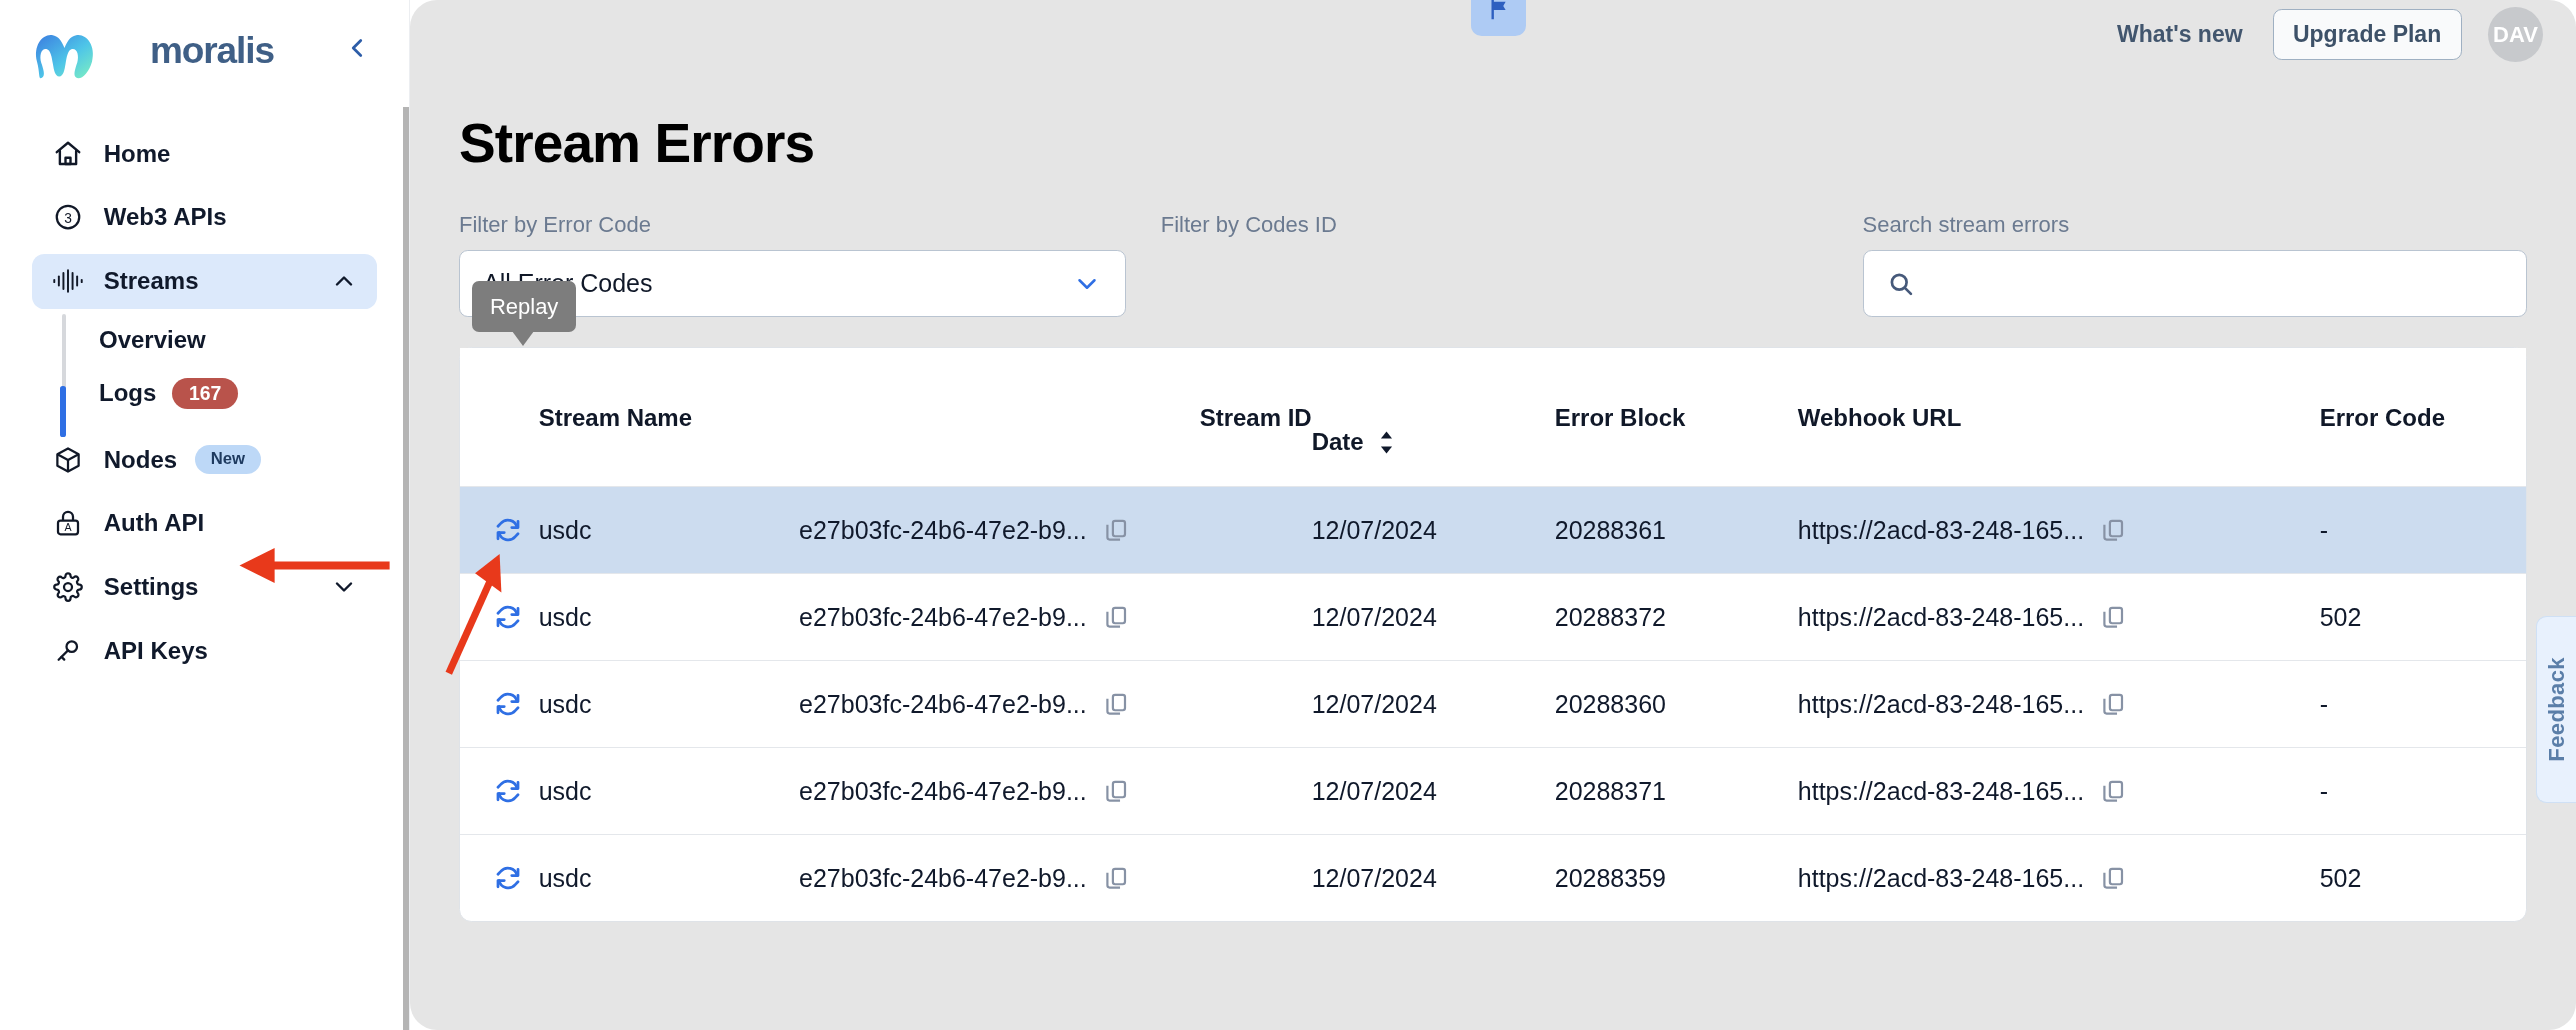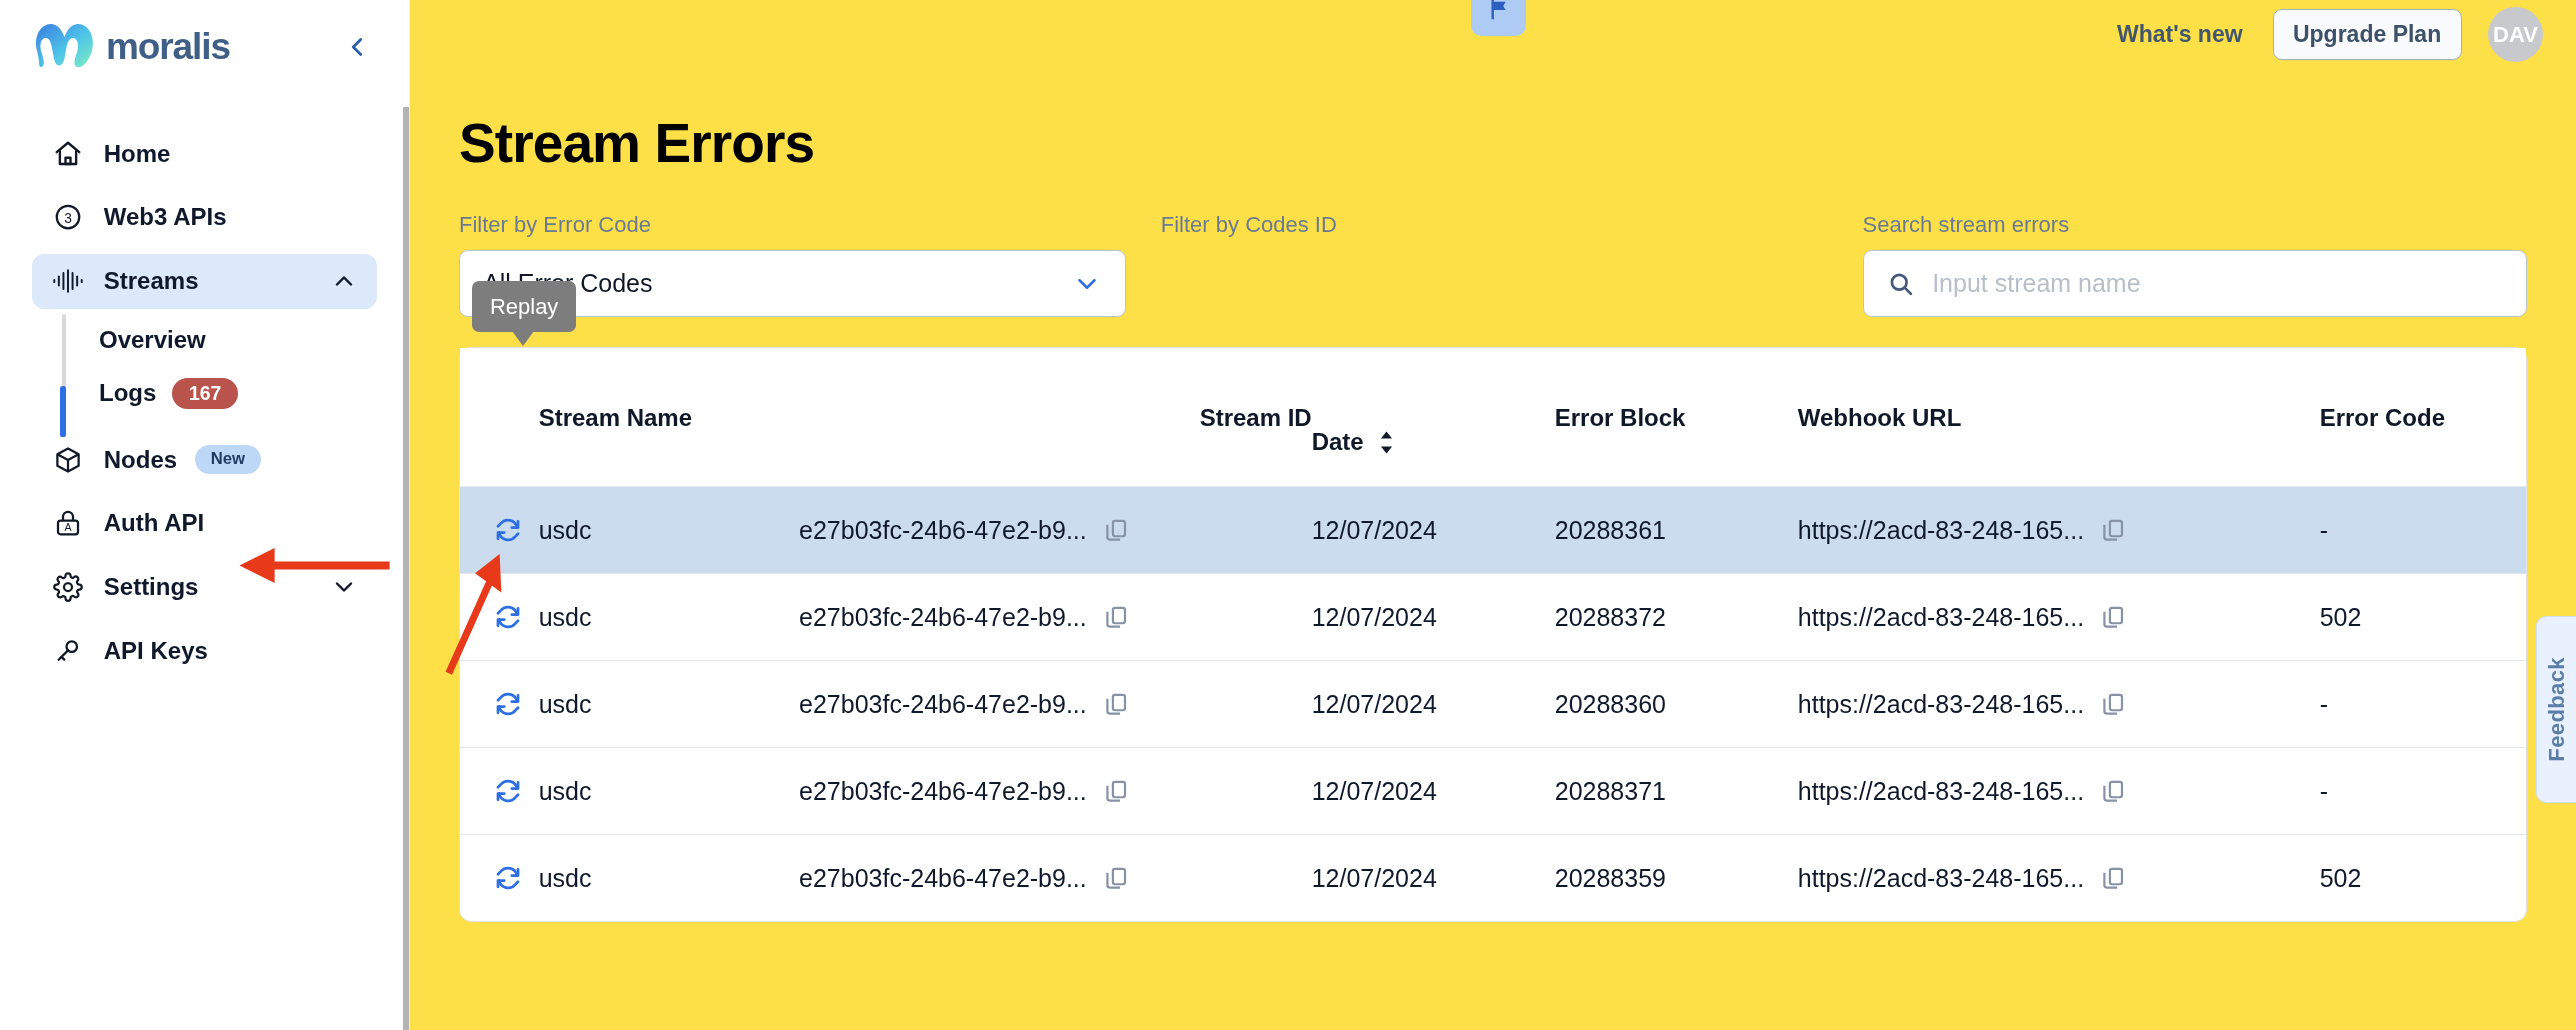--- a/index.html
+++ b/index.html
@@ -19,23 +19,24 @@
     background: #ffffff;
     position: relative;
     flex: 0 0 410px;
     border-right: 0.9px solid #eceef1;
   }
   .sidebar-scroll-track {
     position: absolute; right: 0; top: 107px; width: 6.2px; height: 923px;
     background: #b4b4b4;
   }
   .brand {
-    display: flex; align-items: center;
+    display: flex; 
     padding: 30px 35px 0 30px;
     height: 63px;
+    gap: 44px;
   }
   .brand-logo { width: 69px; height: 55px; flex: 0 0 69px; }
   .brand-name {
     font-size: 37px; font-weight: 700; letter-spacing: -1.1px;
     color: #3f5f86; margin-left: 7px;
   }
   .collapse-btn {
     margin-left: auto; width: 35px; height: 35px;
     display: flex; align-items: center; justify-content: center;
     color: #2d5da8; cursor: pointer;
@@ -92,23 +93,24 @@
   .badge-count {
     margin-left: 16px;
     background: #b9534b; color: #ffffff;
     font-size: 19.4px; font-weight: 700;
     border-radius: 880px; padding: 6.2px 16.7px; line-height: 1;
   }
 
   
   .main {
     flex: 1; position: relative;
-    background: #fde047;
+    background: #e5e5e5;
     height: 1030px;
     overflow: hidden;
+    border-radius: 27px;
   }
   .topbar {
     height: 69px; display: flex; align-items: center;
     justify-content: flex-end; padding-right: 33px;
     position: relative;
   }
   .flag-chip {
     position: absolute; left: 1061px; top: -19.4px;
     width: 55px; height: 55px; border-radius: 10.6px;
     background: #aecbf4;
@@ -422,21 +424,20 @@
 
         <div class="filter-group search">
           <div class="filter-label">Search stream errors</div>
           <div class="search-box">
             <span class="search-icon">
               <svg width="28" height="28" viewBox="0 0 24 24" fill="none" stroke="currentColor" stroke-width="2.3" stroke-linecap="round">
                   <circle cx="10.5" cy="10.5" r="6.3"></circle>
                   <line x1="15.3" y1="15.3" x2="20.5" y2="20.5"></line>
                 </svg>
             </span>
-            <input class="search-input" type="text" placeholder="Input stream name" style="">
           </div>
         </div>
       </div>
 
       <div class="table-card">
         <div class="tooltip">Replay</div>
         <table>
           <thead>
             <tr>
               <th class="col-replay"></th>

